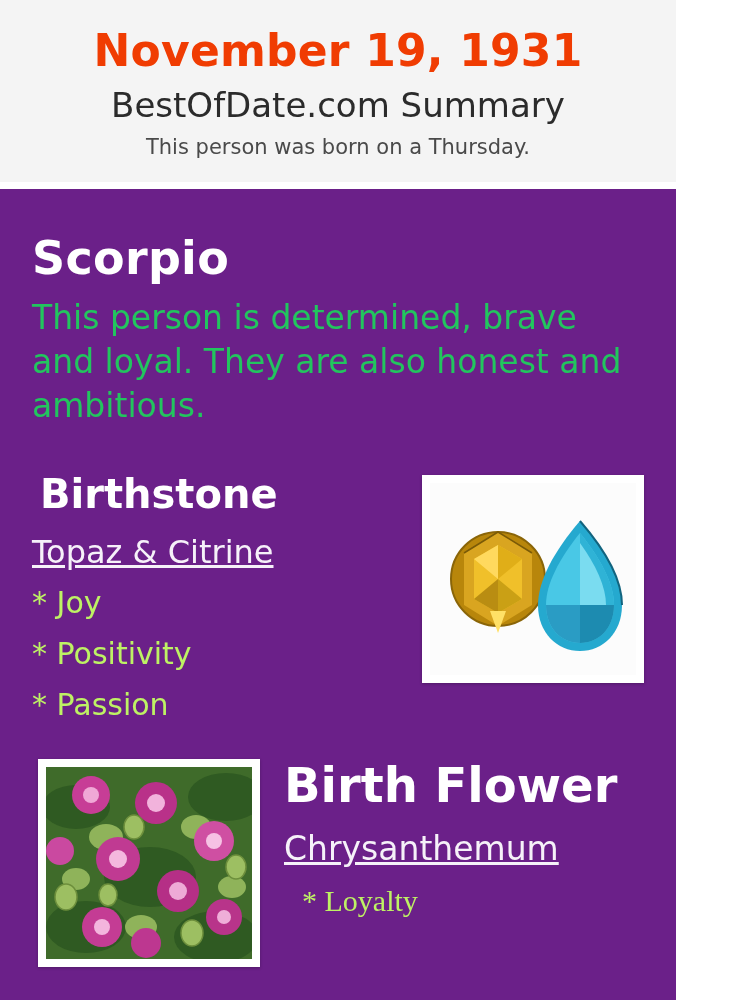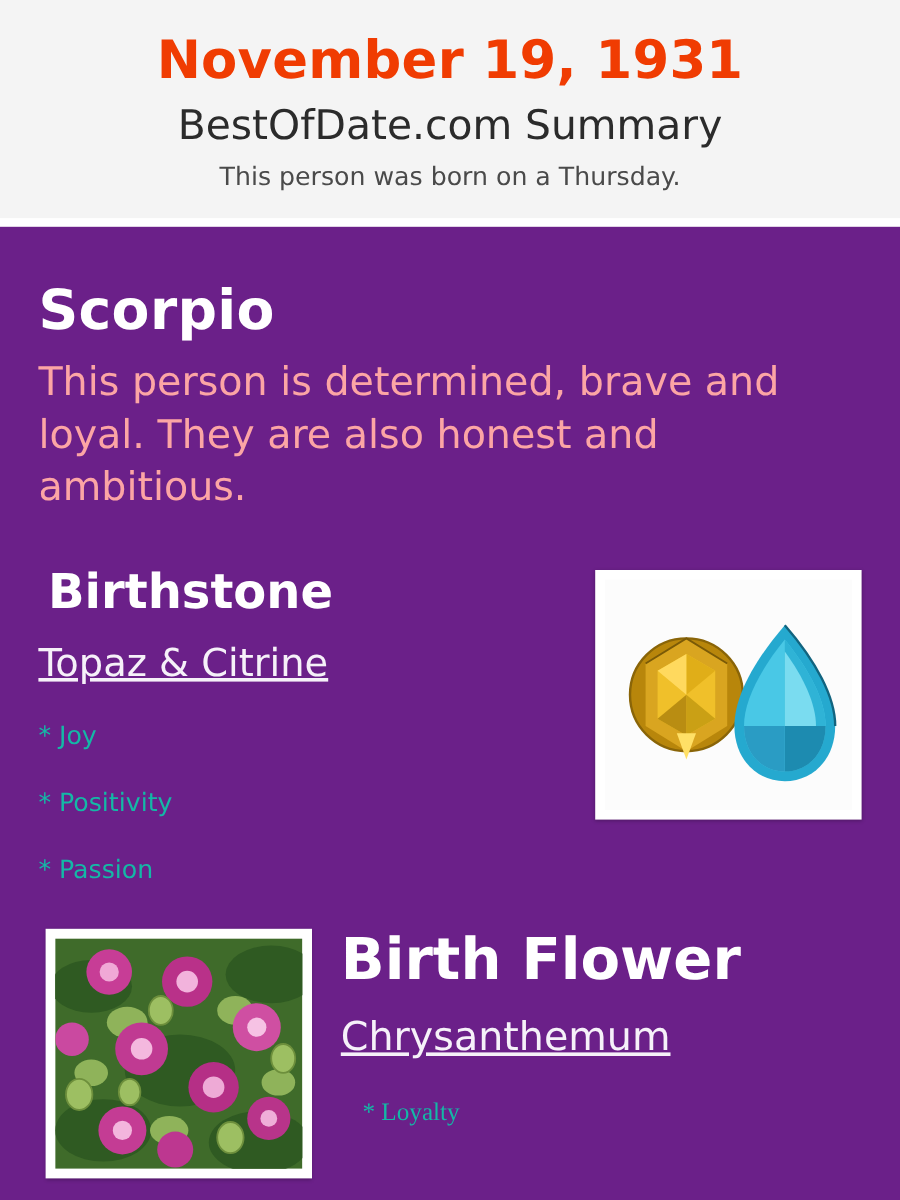--- a/index.html
+++ b/index.html
@@ -7,21 +7,21 @@
     padding: 0;
   }
   body {
     width: 750px;
     height: 1000px;
     overflow: hidden;
     font-family: "DejaVu Sans", sans-serif;
     background: #ffffff;
   }
   .page {
-    width: 750px;
+    width: 676px;
     height: 1000px;
     position: relative;
     display: flex;
     flex-direction: column;
   }
 
   
   .header {
     background: #f4f4f4;
     height: 182px;
@@ -68,21 +68,21 @@
   .sign-name {
     font-size: 46px;
     font-weight: bold;
     color: #ffffff;
     padding-top: 44px;
     line-height: 1.1;
     letter-spacing: 0.3px;
   }
   .sign-desc {
     font-size: 33px;
-    color: #fca5a5;
+    color: #22c55e;
     line-height: 1.34;
     margin-top: 12px;
     max-width: 660px;
   }
 
   
   .stone-section {
     margin-top: 44px;
     position: relative;
     min-height: 215px;
@@ -98,24 +98,24 @@
     padding-left: 8px;
   }
   .block-sub {
     font-size: 32px;
     color: #f6f1f9;
     line-height: 1.2;
     margin-top: 16px;
     text-decoration: underline;
   }
   .bullet {
-    font-size: 21px;
-    color: #14b8a6;
+    font-size: 30px;
+    color: #bef264;
     line-height: 1.22;
-    margin-top: 30px;
+    margin-top: 14px;
   }
   .photo-frame {
     background: #ffffff;
     padding: 8px;
     box-sizing: border-box;
     box-shadow: 0 1px 3px rgba(0,0,0,0.25);
   }
   .stone-photo {
     position: absolute;
     right: 0;

